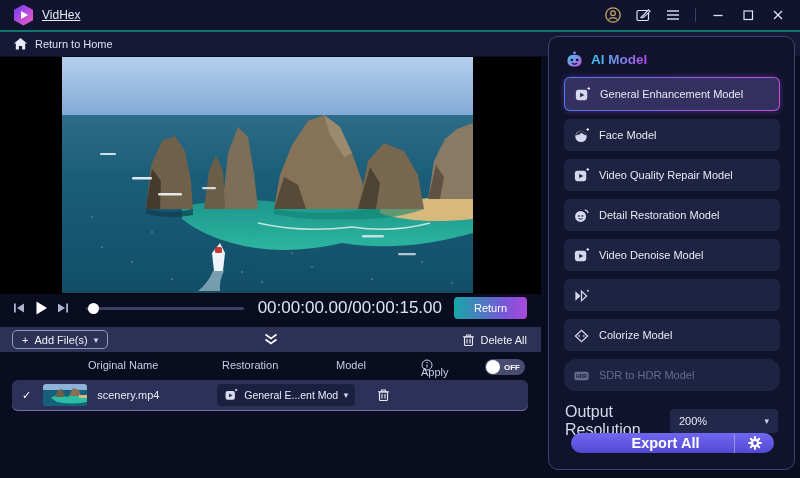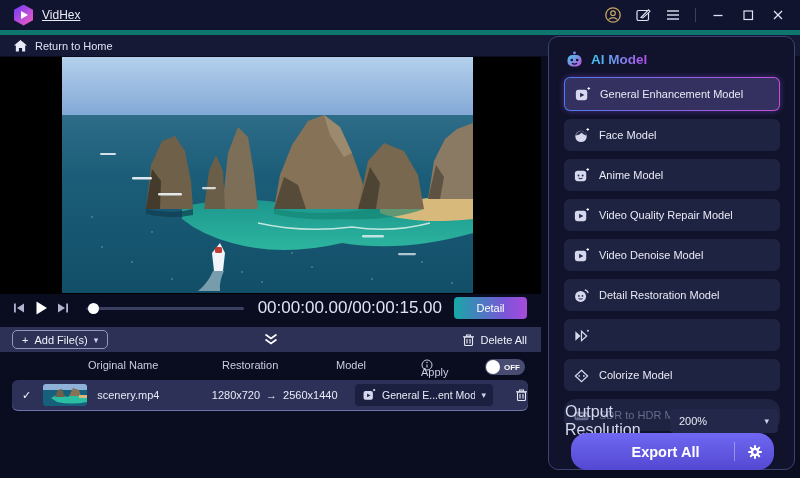--- a/index.html
+++ b/index.html
@@ -15,21 +15,21 @@
     position:relative; }
   #logo::after { content:""; position:absolute; left:7px; top:6px;
     border-left:7px solid #fff; border-top:4.5px solid transparent; border-bottom:4.5px solid transparent; }
   #appname { font-size:12px; margin-left:9px; color:#e8eaf5; }
   #tb-right { margin-left:auto; display:flex; align-items:center; gap:6px; padding-right:10px; }
   .tb-ic { width:24px; height:24px; display:flex; align-items:center; justify-content:center; cursor:pointer; }
   .tb-sep { width:1px; height:14px; background:#3a3f63; margin:0 4px; }
 
   
   #crumbbar { position:absolute; left:0; top:30px; width:800px; height:26px;
-    background:#151935; border-top:5px solid #0f766e; display:flex; align-items:center; }
+    background:#151935; border-top:2px solid #0f766e; display:flex; align-items:center; }
   #crumbbar .home { margin-left:13px; display:flex; }
   #crumb-label { font-size:11px; margin-left:7px; color:#dfe2f2; }
 
   
   #stage { position:absolute; left:0; top:57px; width:541px; height:237px; background:#000; }
   #video { position:absolute; left:62px; top:0px; }
 
   
   #controls { position:absolute; left:0; top:294px; width:541px; height:28px;
     display:flex; align-items:center; }
@@ -93,21 +93,21 @@
     border:1px solid transparent; box-shadow:0 0 6px rgba(150,80,240,.45); }
   .model-item.disabled { color:#666b8e;border-radius:12px; }
   .mi-icon { width:17px; height:17px; flex:none; display:flex; }
 
   #outrow { position:absolute; left:16px; right:16px; top:366px; display:flex; align-items:center; }
   #out-label { font-size:16px; color:#d6daec; }
   #out-select { margin-left:auto; width:128px; height:24px; background:#232749; border-radius:4px;
     display:flex; align-items:center; padding:0 9px; font-size:11px; cursor:pointer; }
   #out-select .chev { margin-left:auto; }
 
-  #export-btn { position:absolute; left:22px; top:396px; width:203px; height:37px; border:none;
+  #export-btn { position:absolute; left:22px; top:396px; width:203px; height:20px; border:none;
     border-radius:16px; background:linear-gradient(180deg,#7068f2,#5348d2);
     color:#fff; font-size:14.5px; font-weight:bold; font-family:inherit; cursor:pointer;
     display:flex; align-items:center; }
   #export-label { flex:1; text-align:center; padding-left:26px; }
   #export-gear { width:40px; height:19px; border-left:1px solid rgba(255,255,255,.35);
     display:flex; align-items:center; justify-content:center; }
 </style>
 </head>
 <body>
 
@@ -257,21 +257,21 @@
   <div class="pbtn">
     <svg width="14" height="14" viewBox="0 0 14 14">
         <path d="M2 2.5 L9 7 L2 11.5 Z" fill="#aeb3cf"></path>
         <rect x="10.2" y="2.5" width="1.8" height="9" fill="#aeb3cf"></rect>
       </svg>
   </div>
   <div id="slider">
     <div class="knob"></div>
   </div>
   <span id="time">00:00:00.00/00:00:15.00</span>
-  <button id="preview-btn">Detail</button>
+  <button id="preview-btn">Return</button>
 </div>
 
 <div id="filebar">
   <button id="add-btn">
     <span>+</span>
       <span>Add File(s)</span>
       <span class="chev">▾</span>
   </button>
   <span id="collapse">
     <svg width="17" height="13" viewBox="0 0 17 13">
@@ -319,25 +319,20 @@
     <svg width="44" height="22" viewBox="0 0 44 22">
         <rect width="44" height="6" fill="#8fb3d8"></rect>
         <rect y="6" width="44" height="16" fill="#17607c"></rect>
         <path d="M8 14 Q16 8 24 13 Q32 9 40 13 L44 12 L44 18 Q28 21 14 18 Z" fill="#2abfa2"></path>
         <path d="M12 13 L15 6 L19 5 L22 13 Z" fill="#6e6049"></path>
         <path d="M26 12 L30 4 L36 6 L38 12 Z" fill="#857257"></path>
         <rect x="36" y="11" width="8" height="3" fill="#d8b97c"></rect>
       </svg>
   </span>
   <span id="row-name">scenery.mp4</span>
-  <span id="row-res">
-    <span>1280x720</span>
-      <span>→</span>
-      <span>2560x1440</span>
-  </span>
   <span id="model-dd">
     <svg width="14" height="14" viewBox="0 0 18 18">
         <rect x="2" y="4" width="12" height="11" rx="2.5" fill="#d6d9ee"></rect>
         <path d="M6.5 7.2 L11 9.5 L6.5 11.8 Z" fill="#272a4e"></path>
         <g stroke="#fff" stroke-width="1.1">
           <line x1="14.2" y1="2.6" x2="17" y2="2.6"></line>
           <line x1="15.6" y1="1.2" x2="15.6" y2="4"></line>
         </g>
       </svg>
     <span class="lbl">General E...ent Model</span>
@@ -396,69 +391,54 @@
               <line x1="14.2" y1="2.6" x2="17" y2="2.6"></line>
               <line x1="15.6" y1="1.2" x2="15.6" y2="4"></line>
             </g>
           </svg>
         </span>
         <span>Face Model</span>
       </div>
       <div class="model-item">
         <span class="mi-icon">
           <svg width="17" height="17" viewBox="0 0 18 18">
-            <rect x="2" y="4" width="12" height="11" rx="3" fill="#d6d9ee"></rect>
-            <circle cx="5.8" cy="9" r="1" fill="#272a4e"></circle>
-            <circle cx="10.2" cy="9" r="1" fill="#272a4e"></circle>
-            <path d="M6 11.6 Q8 13.2 10 11.6" fill="none" stroke="#272a4e" stroke-width="1.1"></path>
-            <g stroke="#fff" stroke-width="1.1">
-              <line x1="14.2" y1="2.6" x2="17" y2="2.6"></line>
-              <line x1="15.6" y1="1.2" x2="15.6" y2="4"></line>
-            </g>
-          </svg>
-        </span>
-        <span>Anime Model</span>
-      </div>
-      <div class="model-item">
-        <span class="mi-icon">
-          <svg width="17" height="17" viewBox="0 0 18 18">
             <rect x="2" y="4" width="12" height="11" rx="2.5" fill="#d6d9ee"></rect>
             <path d="M6.5 7.2 L11 9.5 L6.5 11.8 Z" fill="#272a4e"></path>
             <g stroke="#fff" stroke-width="1.1">
               <line x1="14.2" y1="2.6" x2="17" y2="2.6"></line>
               <line x1="15.6" y1="1.2" x2="15.6" y2="4"></line>
             </g>
           </svg>
         </span>
         <span>Video Quality Repair Model</span>
       </div>
       <div class="model-item">
         <span class="mi-icon">
           <svg width="17" height="17" viewBox="0 0 18 18">
+            <circle cx="8" cy="10" r="5.8" fill="#d6d9ee"></circle>
+            <circle cx="6.2" cy="9.4" r=".95" fill="#272a4e"></circle>
+            <circle cx="10" cy="9.4" r=".95" fill="#272a4e"></circle>
+            <path d="M6 12 Q8 13.6 10.2 12" fill="none" stroke="#272a4e" stroke-width="1.1"></path>
+            <path d="M12.5 3 Q15.5 3.6 16 6.4" fill="none" stroke="#d6d9ee" stroke-width="1.2"></path>
+          </svg>
+        </span>
+        <span>Detail Restoration Model</span>
+      </div>
+      <div class="model-item">
+        <span class="mi-icon">
+          <svg width="17" height="17" viewBox="0 0 18 18">
             <rect x="2" y="4" width="12" height="11" rx="2.5" fill="#d6d9ee"></rect>
             <path d="M6.5 7.2 L11 9.5 L6.5 11.8 Z" fill="#272a4e"></path>
             <g stroke="#fff" stroke-width="1.1">
               <line x1="14.2" y1="2.6" x2="17" y2="2.6"></line>
               <line x1="15.6" y1="1.2" x2="15.6" y2="4"></line>
             </g>
           </svg>
         </span>
         <span>Video Denoise Model</span>
-      </div>
-      <div class="model-item">
-        <span class="mi-icon">
-          <svg width="17" height="17" viewBox="0 0 18 18">
-            <circle cx="8" cy="10" r="5.8" fill="#d6d9ee"></circle>
-            <circle cx="6.2" cy="9.4" r=".95" fill="#272a4e"></circle>
-            <circle cx="10" cy="9.4" r=".95" fill="#272a4e"></circle>
-            <path d="M6 12 Q8 13.6 10.2 12" fill="none" stroke="#272a4e" stroke-width="1.1"></path>
-            <path d="M12.5 3 Q15.5 3.6 16 6.4" fill="none" stroke="#d6d9ee" stroke-width="1.2"></path>
-          </svg>
-        </span>
-        <span>Detail Restoration Model</span>
       </div>
       <div class="model-item">
         <span class="mi-icon">
           <svg width="17" height="17" viewBox="0 0 18 18">
             <path d="M2.5 4.5 L8 9.5 L2.5 14.5 Z" fill="#d6d9ee"></path>
             <path d="M9 4.5 L14.5 9.5 L9 14.5 Z" fill="none" stroke="#d6d9ee" stroke-width="1.3"></path>
             <circle cx="15.8" cy="4" r="1" fill="#d6d9ee"></circle>
           </svg>
         </span>
       </div>

